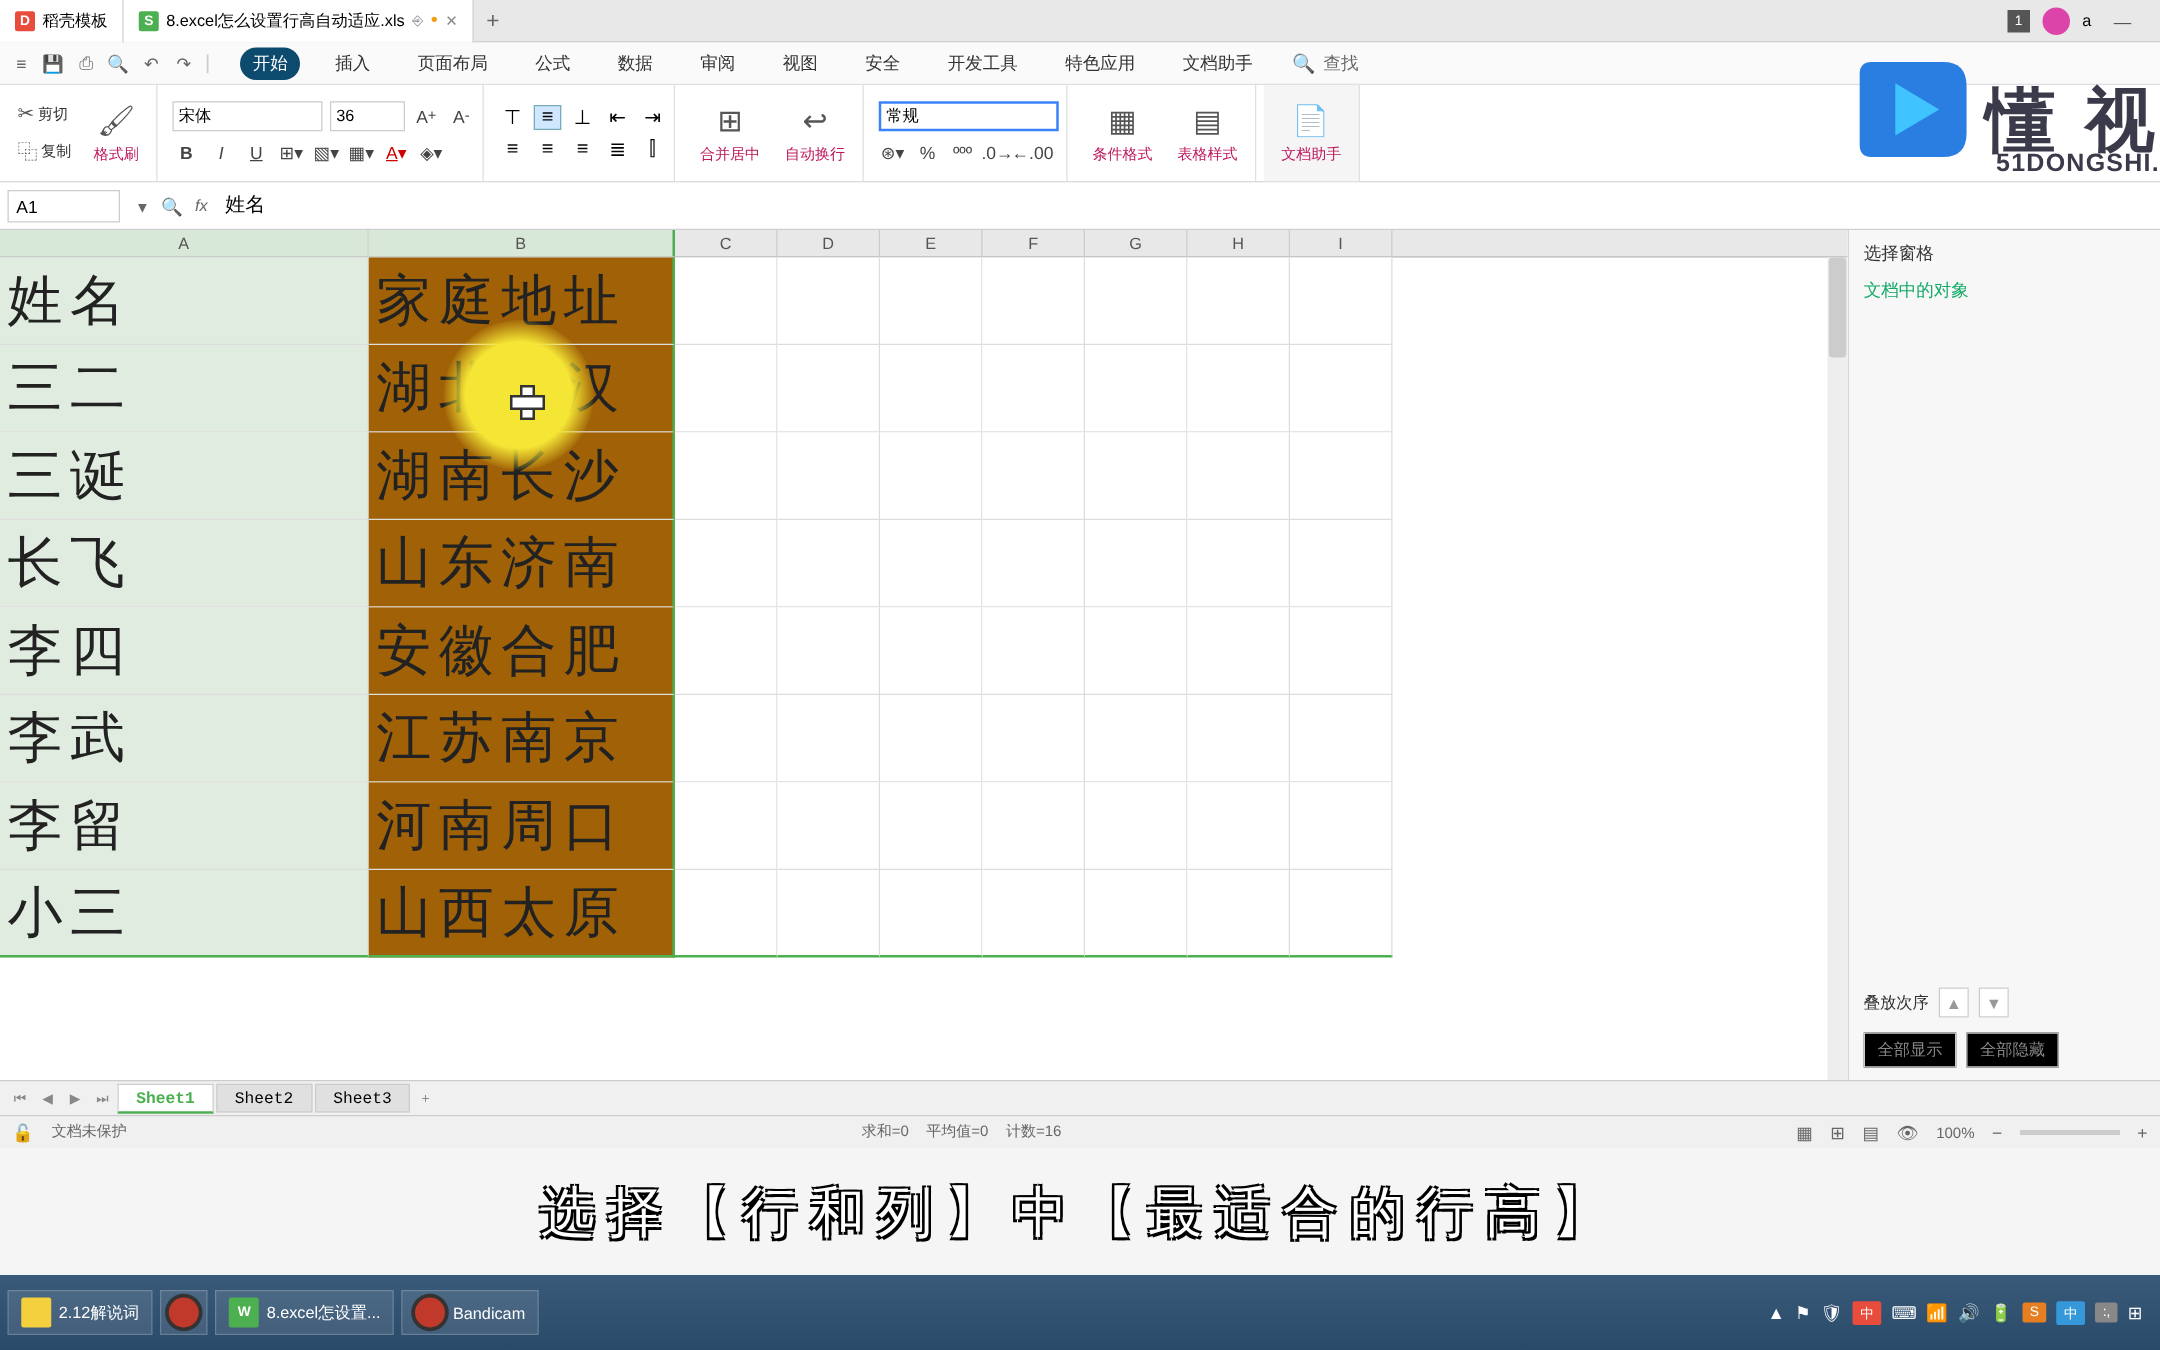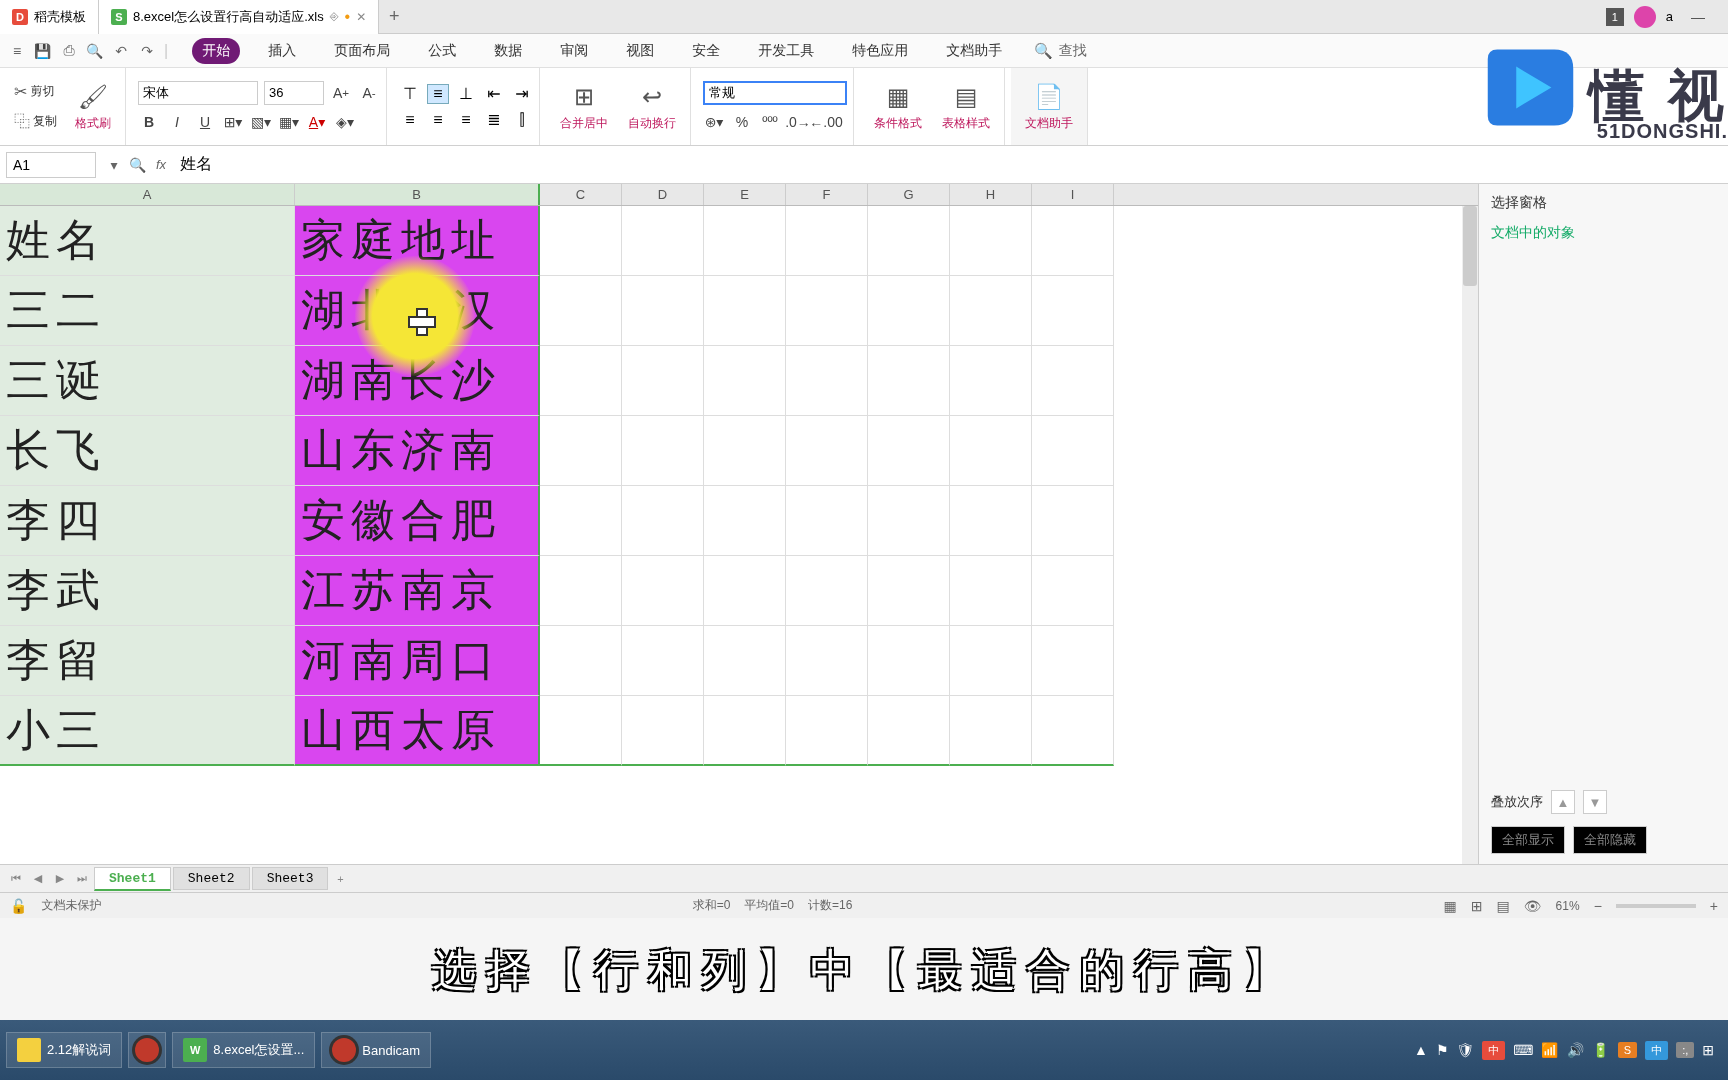--- a/index.html
+++ b/index.html
@@ -22,21 +22,21 @@
 .user-name { font-size: 13px; }
 .win-btn { width: 30px; text-align: center; font-size: 14px; color: #555; cursor: pointer; }
 
 
 .menu-bar { height: 34px; background: #fafafa; display: flex; align-items: center; padding: 0 6px; border-bottom: 1px solid #e0e0e0; gap: 2px; }
 .menu-left { display: flex; align-items: center; gap: 4px; }
 .qat-icon { width: 22px; height: 22px; display: inline-flex; align-items: center; justify-content: center; color: #666; font-size: 14px; cursor: pointer; }
 .qat-sep { color: #ccc; margin: 0 2px; }
 .menu-tabs { display: flex; margin-left: 20px; gap: 18px; align-items: center; }
 .menu-tab { font-size: 14px; color: #333; padding: 4px 10px; cursor: pointer; }
-.menu-tab.active { background: #701a75; color: #fff; border-radius: 14px; }
+.menu-tab.active { background: #0c4a6e; color: #fff; border-radius: 14px; }
 .search-area { margin-left: 20px; display: flex; align-items: center; gap: 6px; font-size: 14px; color: #666; }
 .search-icon { font-size: 15px; }
 
 
 .ribbon { height: 78px; background: #fff; display: flex; align-items: center; padding: 0 4px; border-bottom: 1px solid #d0d0d0; gap: 6px; }
 .ribbon-group { display: flex; flex-direction: column; align-items: center; padding: 0 6px; border-right: 1px solid #e0e0e0; height: 100%; justify-content: center; gap: 4px; }
 .ribbon-group.h { flex-direction: row; }
 .rb-btn { font-size: 12px; color: #333; display: flex; align-items: center; gap: 3px; cursor: pointer; padding: 2px 4px; }
 .rb-icon { font-size: 16px; color: #555; }
 .rb-stack { display: flex; flex-direction: column; gap: 6px; }
@@ -64,21 +64,21 @@
 .col-headers { display: flex; height: 22px; background: #e8e8e8; border-bottom: 1px solid #bbb; }
 .col-h { text-align: center; font-size: 13px; color: #555; border-right: 1px solid #ccc; line-height: 22px; }
 .col-h.A { width: 295px; background: #d8e8d8; }
 .col-h.B { width: 245px; background: #d8e8d8; border-right: 2px solid #4caf50; }
 .col-h.other { width: 82px; }
 
 .grid-rows { display: flex; flex-direction: column; }
 .grid-row { display: flex; height: 70px; }
 .cell { border-right: 1px solid #ddd; border-bottom: 1px solid #ddd; font-family: "SimSun", serif; font-size: 44px; color: #222; display: flex; align-items: center; padding: 0 6px; letter-spacing: 6px; }
 .cell.A { width: 295px; background: #e0ece0; }
-.cell.B { width: 245px; background: #d946ef; border-right: 2px solid #4caf50; }
+.cell.B { width: 245px; background: #a16207; border-right: 2px solid #4caf50; }
 .cell.empty { width: 82px; background: #fff; }
 .row-last .cell { border-bottom: 2px solid #4caf50; }
 
 
 .highlight { position: absolute; width: 120px; height: 120px; background: radial-gradient(circle, #f5e636 50%, rgba(245,230,54,0) 72%); border-radius: 50%; left: 355px; top: 72px; pointer-events: none; z-index: 5; }
 .cursor-plus { position: absolute; left: 408px; top: 124px; width: 24px; height: 24px; z-index: 6; pointer-events: none; }
 .cursor-plus::before, .cursor-plus::after { content: ""; position: absolute; background: #fff; border: 2px solid #333; }
 .cursor-plus::before { left: 8px; top: 0; width: 8px; height: 24px; }
 .cursor-plus::after { left: 0; top: 8px; width: 24px; height: 8px; }
 
@@ -434,21 +434,21 @@
   <span>文档未保护</span>
   <span class="spacer"></span>
   <span>求和=0</span>
   <span>平均值=0</span>
   <span>计数=16</span>
   <span class="spacer"></span>
   <span class="status-icon">▦</span>
   <span class="status-icon">⊞</span>
   <span class="status-icon">▤</span>
   <span class="status-icon">👁</span>
-  <span class="zoom-val">61%</span>
+  <span class="zoom-val">100%</span>
   <span class="status-icon">−</span>
   <span style="width:80px;height:4px;background:#ccc;display:inline-block"></span>
   <span class="status-icon">+</span>
 </div>
 
 <div class="watermark">
   <div class="wm-logo">
     <svg viewBox="0 0 100 100">
       <path d="M15 10 L75 10 Q95 10 95 30 L95 70 Q95 90 75 90 L15 90 Q5 90 5 80 L5 20 Q5 10 15 10 Z" fill="#2a7de1"></path>
       <path d="M35 28 L72 50 L35 72 Z" fill="#3fc4ff"></path>

